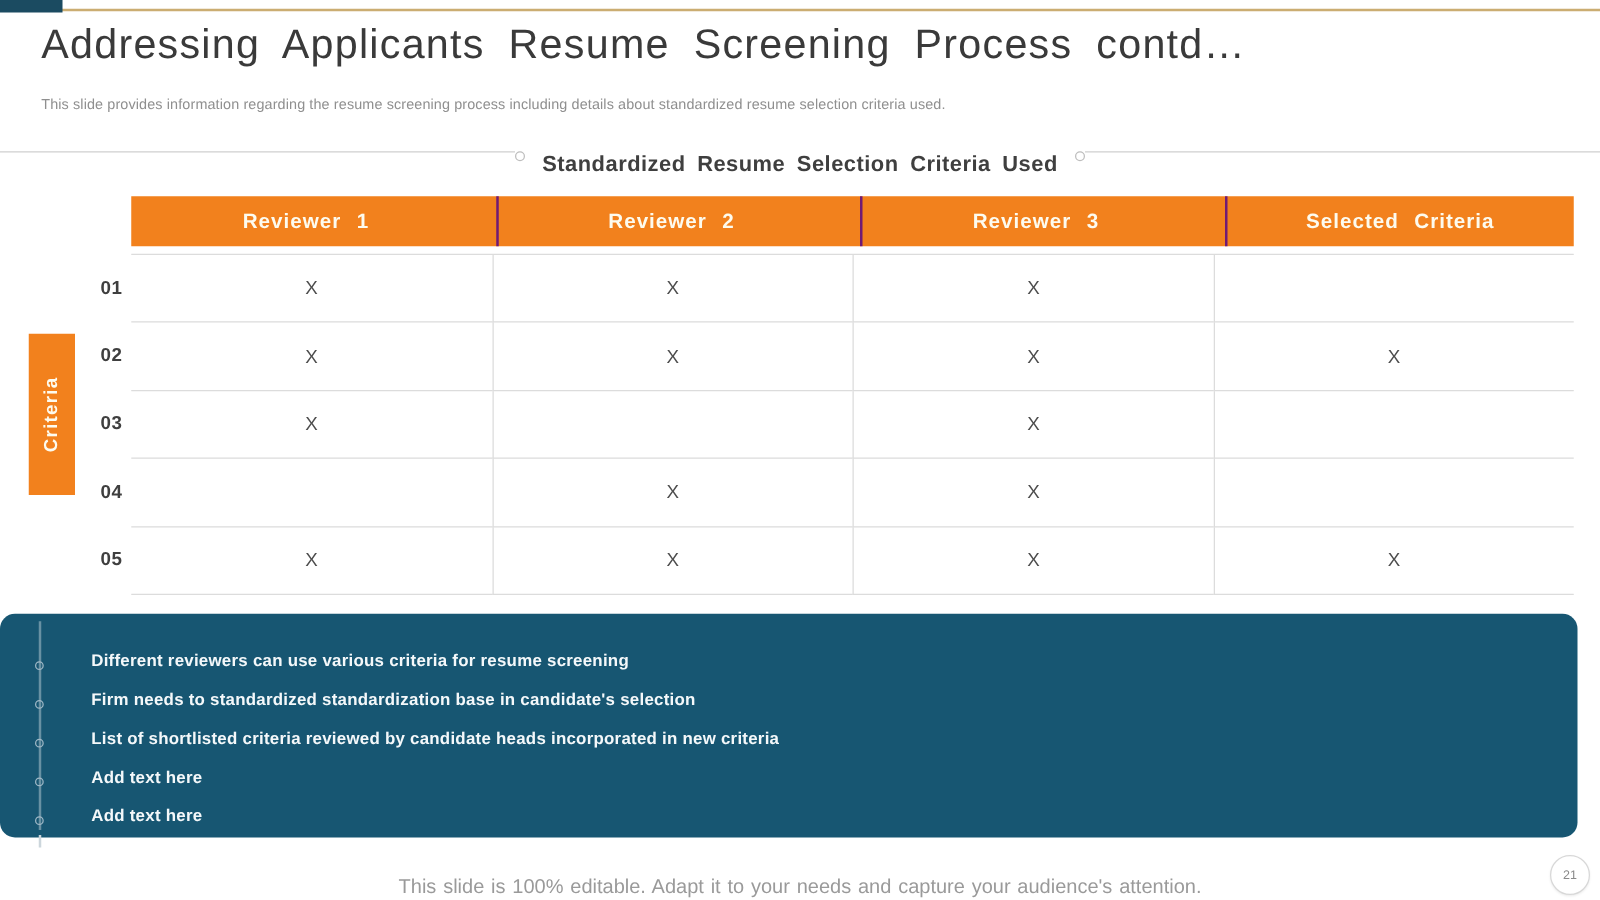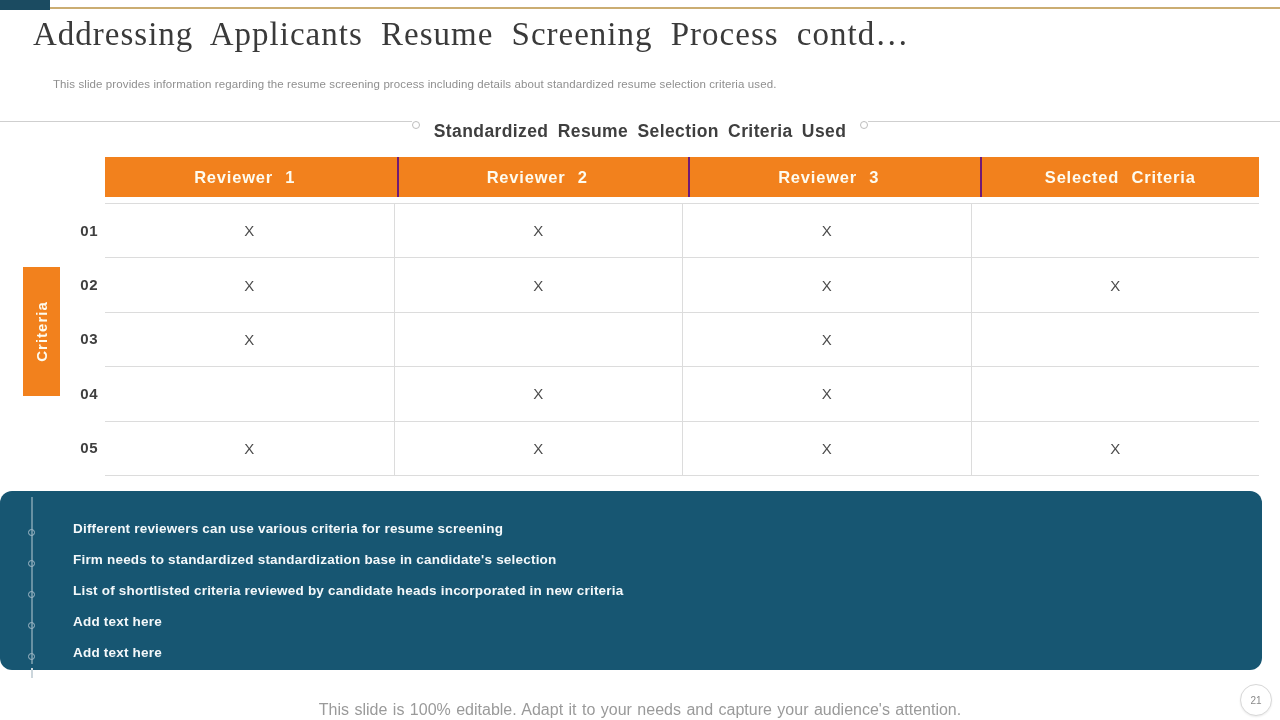--- a/index.html
+++ b/index.html
@@ -9,23 +9,23 @@
   .slide { position: absolute; inset: 0; background: #fff; }
 
   
   .gold-line { position: absolute; left: 0; right: 0; top: 7px; height: 2px;
                background: var(--gold-line, #CBAD72); }
   .top-rect { position: absolute; left: 0; top: 0; width: 50px; height: 10px;
               background: var(--top-bar-teal, #1B4B61); }
 
   
   .title { position: absolute; left: 33px; top: 16px; font-size: 33px; color: #3a3a3a;
-           letter-spacing: 1px; word-spacing: 9px; white-space: nowrap; font-family: Liberation Serif, serif; }
+           letter-spacing: 1px; word-spacing: 9px; white-space: nowrap; }
   .subtitle { position: absolute; left: 33px; top: 78px; font-size: 11.5px; color: #8f8f8f;
-              letter-spacing: 0.1px; margin-left: 20px; }
+              letter-spacing: 0.1px; }
 
   
   .divider { position: absolute; left: 0; right: 0; top: 121px; height: 26px;
              display: flex; align-items: flex-start; }
   .divider .line { flex: 1; height: 1px; background: #cfcfcf; }
   .ring { width: 8px; height: 8px; border: 1px solid #bdbdbd; border-radius: 50%;
           background: #fff; flex: none; }
   .section-heading { font-size: 17.5px; font-weight: bold; color: #3f3f3f;
                      letter-spacing: 0.4px; word-spacing: 4px; padding: 0 14px; white-space: nowrap; }
 

